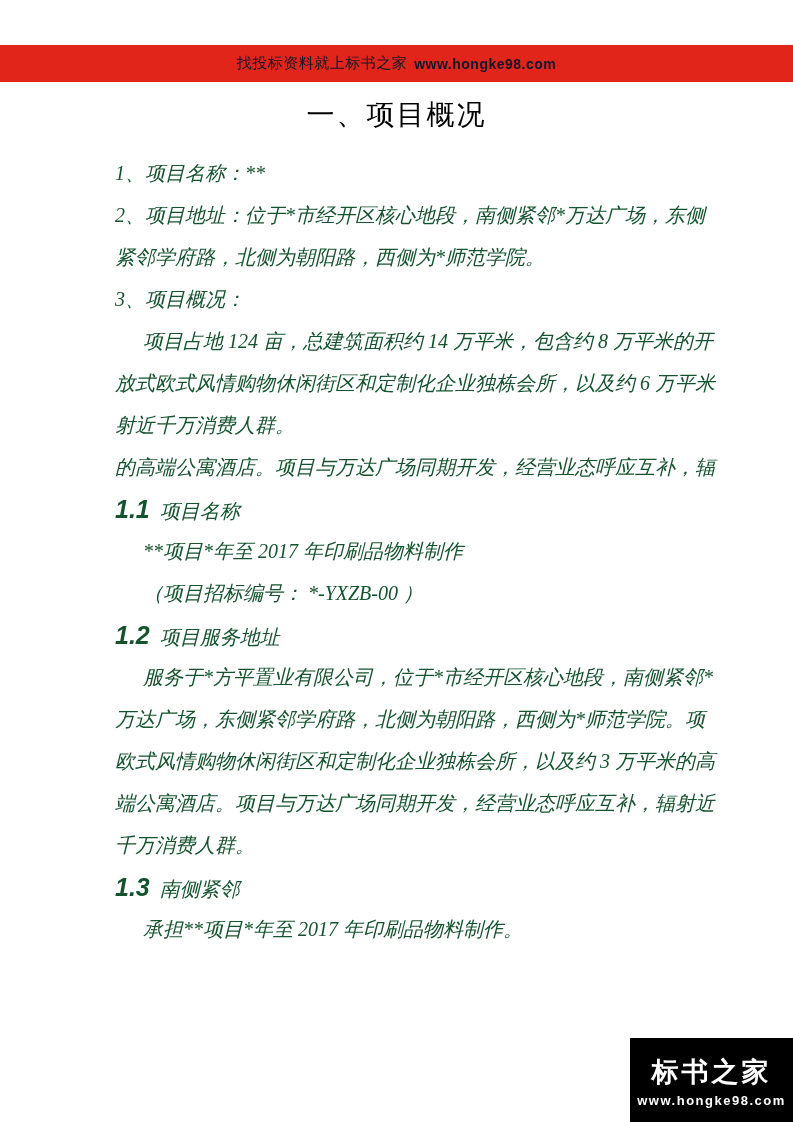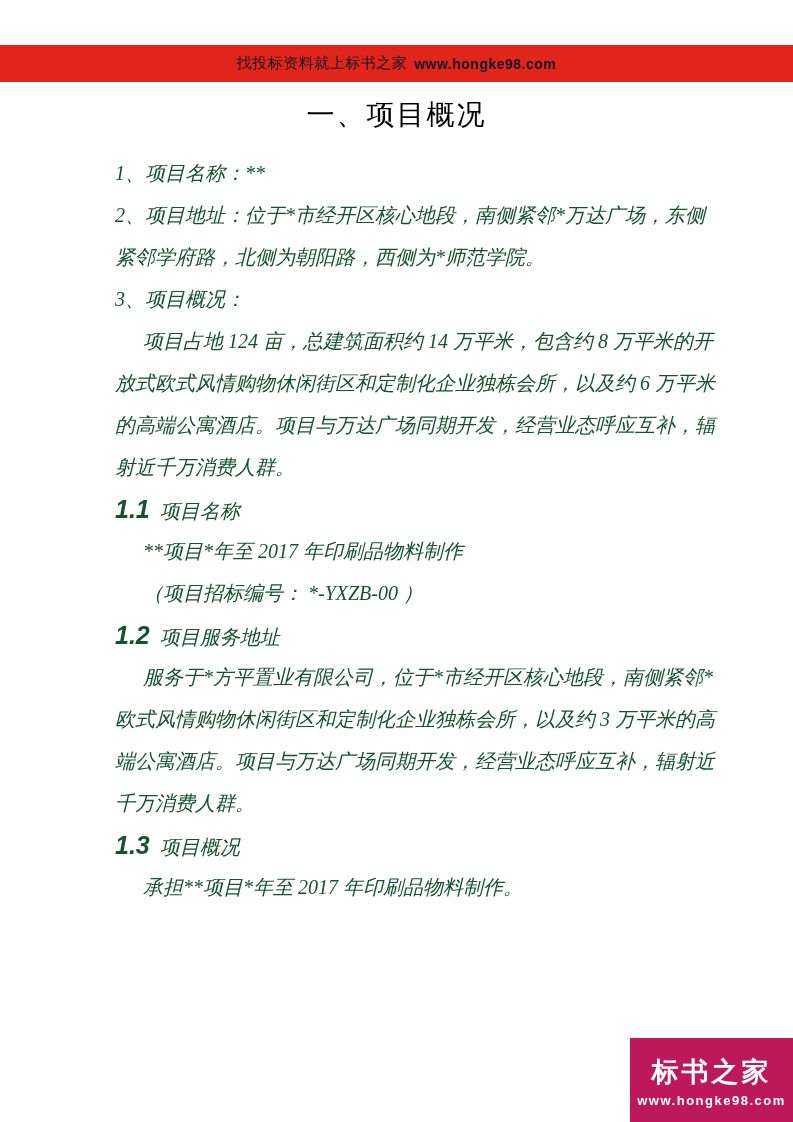--- a/index.html
+++ b/index.html
@@ -55,21 +55,21 @@
     font-family: "Liberation Sans", "DejaVu Sans", sans-serif;
     font-weight: 700;
     font-size: 25px;
     margin-right: 10px;
   }
   .heading .htext { font-weight: 400; }
   .watermark {
     position: absolute;
     right: 0; bottom: 0;
     width: 163px; height: 84px;
-    background: #be185d;
+    background: #000000;
     color: #ffffff;
     display: flex; flex-direction: column;
     align-items: center; justify-content: center;
     gap: 3px;
     padding-top: 2px;
     box-sizing: border-box;
   }
   .wm-name {
     font-weight: 700;
     font-size: 27px;
@@ -95,31 +95,32 @@
 
   <div class="doc-title">一、项目概况</div>
 
   <div class="content" id="doc-blocks">
       <div class="line">1、项目名称：**</div>
       <div class="line">2、项目地址：位于*市经开区核心地段，南侧紧邻*万达广场，东侧</div>
       <div class="line">紧邻学府路，北侧为朝阳路，西侧为*师范学院。</div>
       <div class="line">3、项目概况：</div>
       <div class="line indent">项目占地 124 亩，总建筑面积约 14 万平米，包含约 8 万平米的开</div>
       <div class="line">放式欧式风情购物休闲街区和定制化企业独栋会所，以及约 6 万平米</div>
+      <div class="line">射近千万消费人群。</div>
       <div class="line">的高端公寓酒店。项目与万达广场同期开发，经营业态呼应互补，辐</div>
-      <div class="line">射近千万消费人群。</div>
       <div class="line heading"><span class="hnum">1.1</span><span class="htext">项目名称</span></div>
       <div class="line indent">**项目*年至 2017 年印刷品物料制作</div>
       <div class="line indent">（项目招标编号： *-YXZB-00 ）</div>
       <div class="line heading"><span class="hnum">1.2</span><span class="htext">项目服务地址</span></div>
       <div class="line indent">服务于*方平置业有限公司，位于*市经开区核心地段，南侧紧邻*</div>
+      <div class="line">万达广场，东侧紧邻学府路，北侧为朝阳路，西侧为*师范学院。项</div>
       <div class="line">欧式风情购物休闲街区和定制化企业独栋会所，以及约 3 万平米的高</div>
       <div class="line">端公寓酒店。项目与万达广场同期开发，经营业态呼应互补，辐射近</div>
       <div class="line">千万消费人群。</div>
-      <div class="line heading"><span class="hnum">1.3</span><span class="htext">项目概况</span></div>
+      <div class="line heading"><span class="hnum">1.3</span><span class="htext">南侧紧邻</span></div>
       <div class="line indent">承担**项目*年至 2017 年印刷品物料制作。</div>
     </div>
 
   <div class="watermark">
     <div class="wm-name">标书之家</div>
     <div class="wm-url">www.hongke98.com</div>
   </div>
 
 </div>
 

